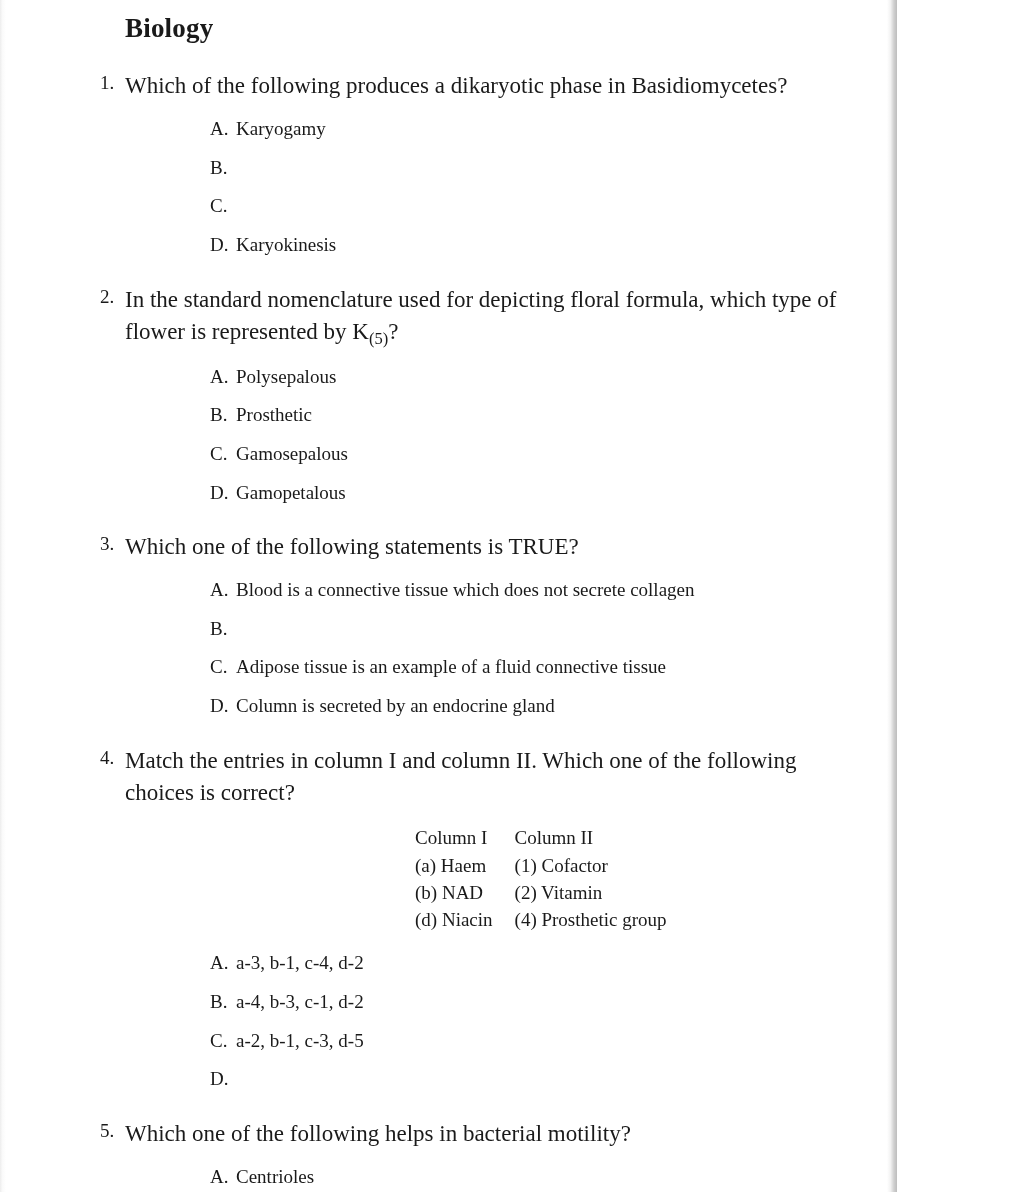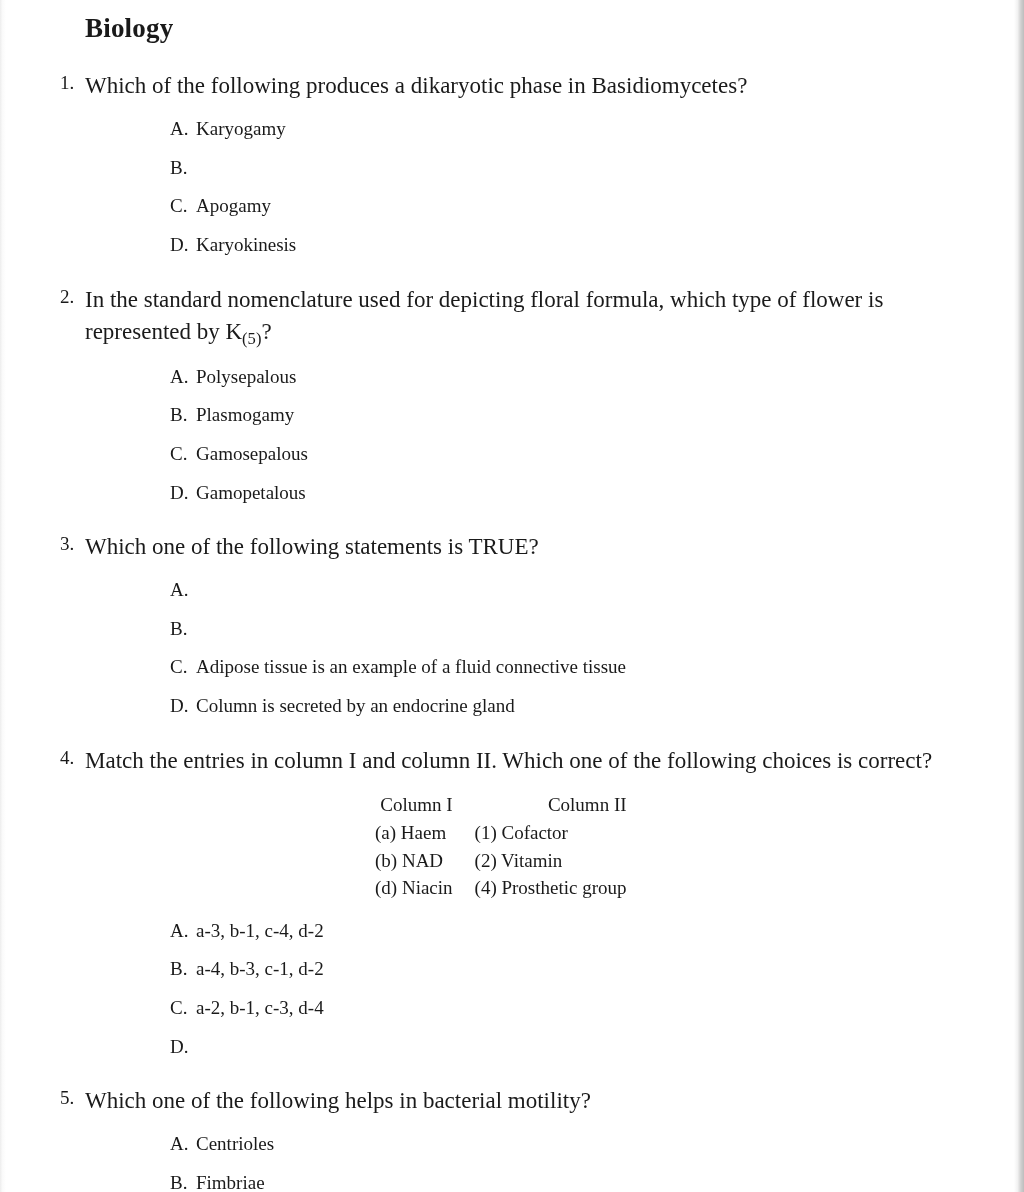--- a/index.html
+++ b/index.html
@@ -7,25 +7,26 @@
     margin: 0;
     padding: 0;
     background: #ffffff;
   }
   body {
     font-family: "Liberation Serif", "DejaVu Serif", serif;
     color: #1a1a1a;
   }
   .page {
     position: relative;
-    width: 1024px;
+    width: 897px;
     height: 1192px;
     background: #ffffff;
     overflow: hidden;
     box-sizing: border-box;
+    padding-left: 40px;
   }
   
   .scan-edge-right {
     position: absolute;
     top: 0;
     right: 0;
     width: 10px;
     height: 100%;
     background: linear-gradient(to right, #ffffff 0%, #f2f2f2 35%, #cfcfcf 70%, #bdbdbd 100%);
     pointer-events: none;
@@ -115,21 +116,20 @@
     text-align: left;
     font-weight: normal;
     line-height: 1.32;
     white-space: nowrap;
   }
   .match-table .col-left {
     padding-right: 22px;
   }
   .mt-head td {
     padding-bottom: 2px;
-    text-align: right;
   }
   .q-block.q4 .options { margin-top: 16px; }
   .q-block.q4 .option:first-child { margin-top: 18px; }
 </style>
 </head>
 <body>
 
 <div class="page">
   <div class="scan-edge-left"></div>
   <div class="scan-edge-right"></div>
@@ -146,62 +146,62 @@
       <ul class="options">
         <li class="option">
           <span class="opt-letter">A.</span>
           <span class="opt-text">Karyogamy</span>
         </li>
         <li class="option">
           <span class="opt-letter">B.</span>
         </li>
         <li class="option">
           <span class="opt-letter">C.</span>
-          <span class="opt-text">Apogamy</span>
         </li>
         <li class="option">
           <span class="opt-letter">D.</span>
           <span class="opt-text">Karyokinesis</span>
         </li>
       </ul>
     </div>
 
     <div class="q-block q2">
       <div class="q-row">
         <span class="q-num">2.</span>
         <span class="q-text"><span>In the standard nomenclature used for depicting floral formula, which type of flower is represented by K</span><span class="sub">(5)</span><span>?</span></span>
       </div>
       <ul class="options">
         <li class="option">
           <span class="opt-letter">A.</span>
           <span class="opt-text">Polysepalous</span>
         </li>
         <li class="option">
           <span class="opt-letter">B.</span>
-          <span class="opt-text">Plasmogamy</span>
+          <span class="opt-text">Prosthetic</span>
         </li>
         <li class="option">
           <span class="opt-letter">C.</span>
           <span class="opt-text">Gamosepalous</span>
         </li>
         <li class="option">
           <span class="opt-letter">D.</span>
           <span class="opt-text">Gamopetalous</span>
         </li>
       </ul>
     </div>
 
     <div class="q-block q3">
       <div class="q-row">
         <span class="q-num">3.</span>
         <span class="q-text">Which one of the following statements is TRUE?</span>
       </div>
       <ul class="options">
         <li class="option">
           <span class="opt-letter">A.</span>
+          <span class="opt-text">Blood is a connective tissue which does not secrete collagen</span>
         </li>
         <li class="option">
           <span class="opt-letter">B.</span>
         </li>
         <li class="option">
           <span class="opt-letter">C.</span>
           <span class="opt-text">Adipose tissue is an example of a fluid connective tissue</span>
         </li>
         <li class="option">
           <span class="opt-letter">D.</span>
@@ -243,21 +243,21 @@
         <li class="option">
           <span class="opt-letter">A.</span>
           <span class="opt-text">a-3, b-1, c-4, d-2</span>
         </li>
         <li class="option">
           <span class="opt-letter">B.</span>
           <span class="opt-text">a-4, b-3, c-1, d-2</span>
         </li>
         <li class="option">
           <span class="opt-letter">C.</span>
-          <span class="opt-text">a-2, b-1, c-3, d-4</span>
+          <span class="opt-text">a-2, b-1, c-3, d-5</span>
         </li>
         <li class="option">
           <span class="opt-letter">D.</span>
         </li>
       </ul>
     </div>
 
     <div class="q-block q5">
       <div class="q-row">
         <span class="q-num">5.</span>

